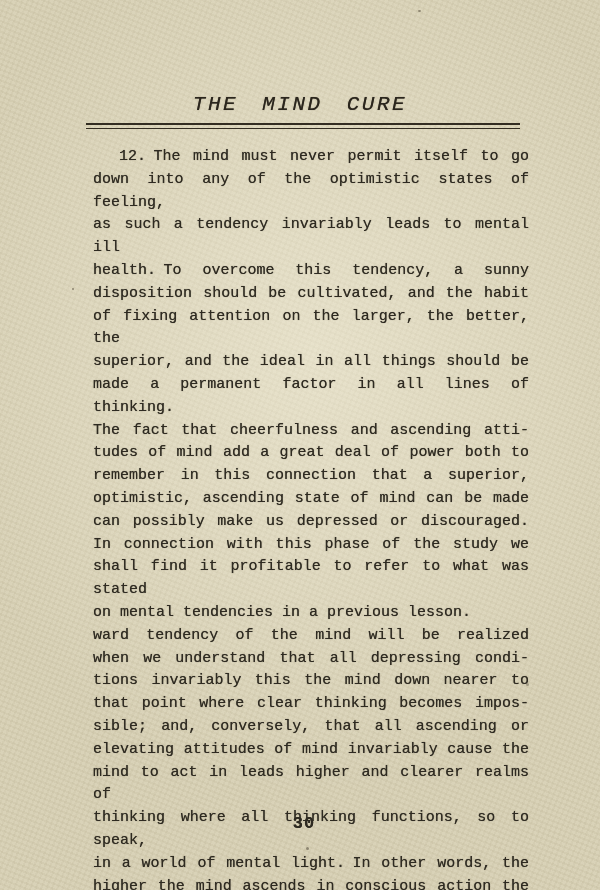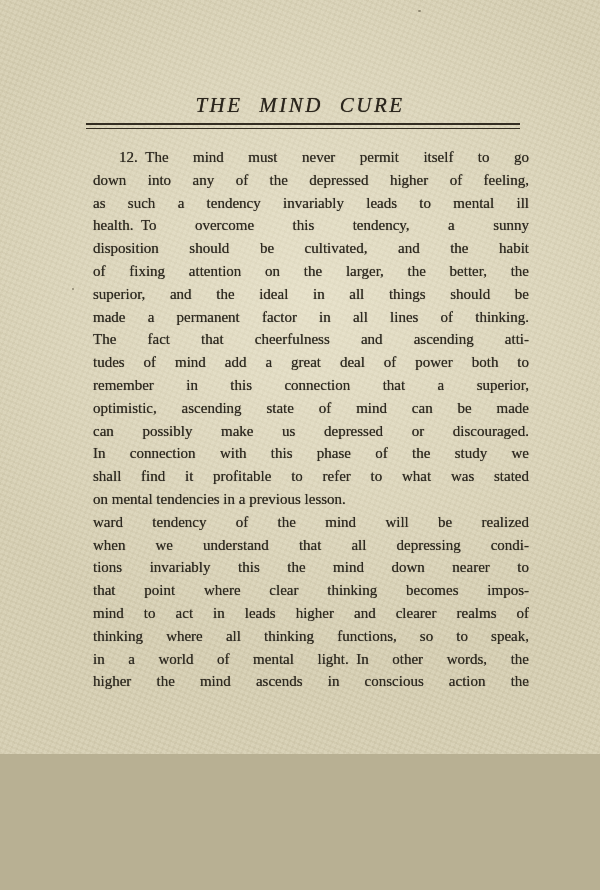--- a/index.html
+++ b/index.html
@@ -1,27 +1,27 @@
 <!DOCTYPE html>
 <html><head>
 <meta charset="utf-8">
 <style>
   html,body { margin:0; padding:0; background:#b8b093; }
   .page {
     position:relative;
-    width:600px; height:754px;
+    width:600px; height:890px;
     overflow:hidden;
     background-color:#d7d0b5;
     background-image:
       radial-gradient(ellipse 90% 70% at 52% 40%, rgba(250,246,228,0.45), rgba(250,246,228,0) 70%),
       radial-gradient(ellipse 140% 120% at 50% 50%, rgba(0,0,0,0) 55%, rgba(107,97,66,0.20) 100%),
       repeating-linear-gradient(112deg, rgba(146,135,100,0.07) 0 2px, rgba(0,0,0,0) 2px 5px),
       repeating-linear-gradient(22deg, rgba(146,135,100,0.06) 0 2px, rgba(238,233,212,0.09) 2px 5px);
     color:#2e2a21;
-    font-family:Liberation Serif, serif;
+    font-family:Liberation Mono, monospace;
   }
   .running-header {
     position:absolute; top:93px; left:0; width:100%;
     text-align:center;
     font-style:italic;
     font-size:21px;
     letter-spacing:2.5px;
     word-spacing:9px;
     color:#2b261d;
     text-shadow:0 0 0.7px rgba(43,38,29,0.85);
@@ -62,41 +62,43 @@
 <body>
 
 <div class="page">
 
   <div class="running-header">THE MIND CURE</div>
   <div class="double-rule"></div>
 
   <div class="body-text">
     <div>
       <div class="line first">12. The mind must never permit itself to go</div>
-      <div class="line">down into any of the depressed higher of feeling,</div>
+      <div class="line">down into any of the optimistic states of feeling,</div>
       <div class="line">as such a tendency invariably leads to mental ill</div>
       <div class="line">health. To overcome this tendency, a sunny</div>
       <div class="line">disposition should be cultivated, and the habit</div>
       <div class="line">of fixing attention on the larger, the better, the</div>
       <div class="line">superior, and the ideal in all things should be</div>
       <div class="line">made a permanent factor in all lines of thinking.</div>
       <div class="line">The fact that cheerfulness and ascending atti-</div>
       <div class="line">tudes of mind add a great deal of power both to</div>
       <div class="line">remember in this connection that a superior,</div>
       <div class="line">optimistic, ascending state of mind can be made</div>
       <div class="line">can possibly make us depressed or discouraged.</div>
       <div class="line">In connection with this phase of the study we</div>
       <div class="line">shall find it profitable to refer to what was stated</div>
       <div class="line parend">on mental tendencies in a previous lesson.</div>
     </div>
     <div>
       <div class="line">ward tendency of the mind will be realized</div>
       <div class="line">when we understand that all depressing condi-</div>
       <div class="line">tions invariably this the mind down nearer to</div>
       <div class="line">that point where clear thinking becomes impos-</div>
+      <div class="line">sible; and, conversely, that all ascending or</div>
+      <div class="line">elevating attitudes of mind invariably cause the</div>
       <div class="line">mind to act in leads higher and clearer realms of</div>
       <div class="line">thinking where all thinking functions, so to speak,</div>
       <div class="line">in a world of mental light. In other words, the</div>
       <div class="line">higher the mind ascends in conscious action the</div>
     </div>
   </div>
 
   <div class="page-number">30</div>
 
   <div class="speck s1"></div>

